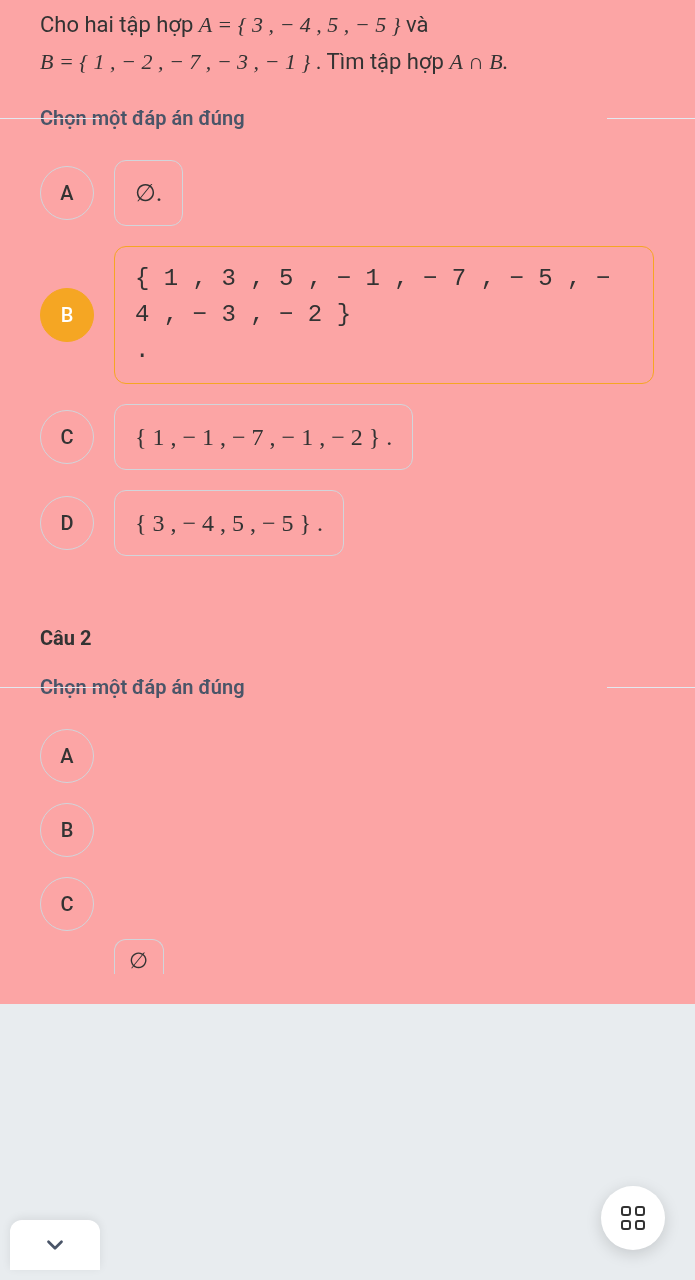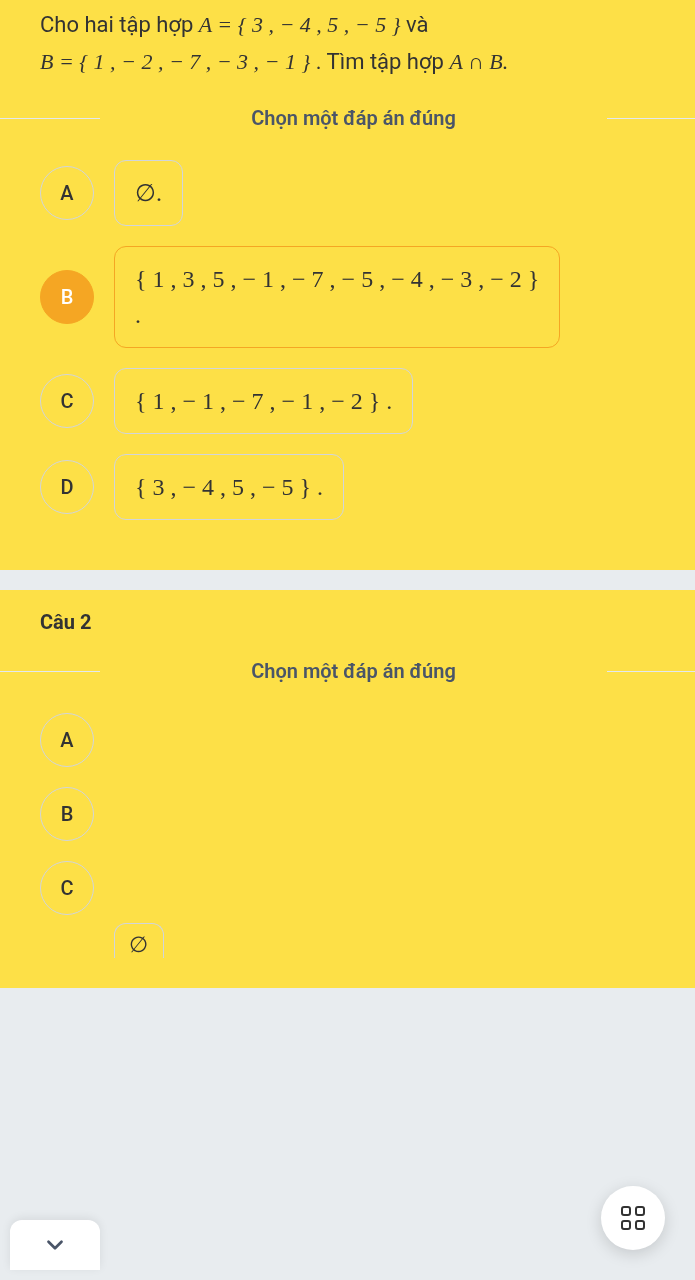--- a/index.html
+++ b/index.html
@@ -3,22 +3,21 @@
   <meta charset="utf-8">
   <style>
     * { margin: 0; padding: 0; box-sizing: border-box; }
     body {
       font-family: -apple-system, BlinkMacSystemFont, 'Segoe UI', Roboto, Arial, sans-serif;
       background: #e8ecef;
       width: 695px;
       color: #333;
     }
     .card {
-      background: #fde047;
-      margin-bottom: 20px;
+      background: #fca5a5;
       padding: 20px 28px 30px 40px;
     }
     .question-text {
       font-size: 22px;
       line-height: 1.7;
       color: #333;
     }
     .math {
       font-family: 'Times New Roman', serif;
       font-style: italic;
@@ -26,21 +25,21 @@
     .question-header {
       font-weight: 700;
       font-size: 20px;
       margin-bottom: 14px;
       color: #333;
     }
     .instruction {
       font-size: 20px;
       font-weight: 600;
       color: #4a5568;
-      text-align: center;
+      text-align: left;
       margin: 25px 0 30px 0;
       position: relative;
     }
     .instruction::before,
     .instruction::after {
       content: '';
       position: absolute;
       top: 50%;
       width: 100px;
       height: 1px;
@@ -79,20 +78,21 @@
       padding: 14px 20px;
       font-size: 24px;
       font-family: 'Times New Roman', serif;
       color: #333;
       cursor: pointer;
       display: inline-block;
       line-height: 1.5;
     }
     .option-box.selected {
       border-color: #f5a623;
+      font-family: Liberation Mono, monospace;
     }
     .option-box.wide {
       max-width: 540px;
     }
     .fab {
       position: fixed;
       bottom: 30px;
       right: 30px;
       width: 64px;
       height: 64px;

